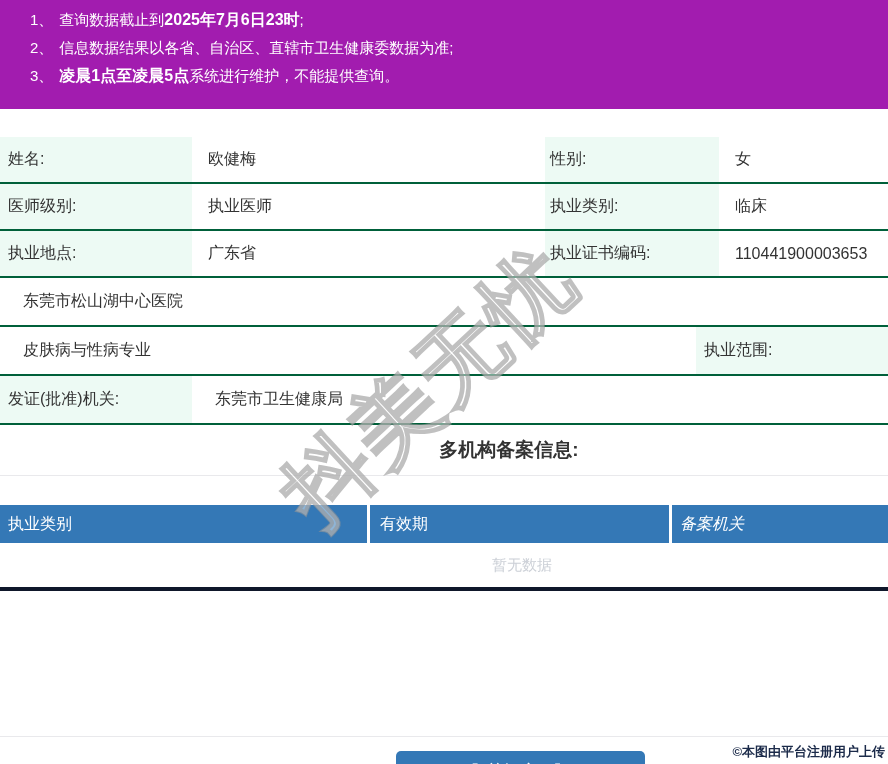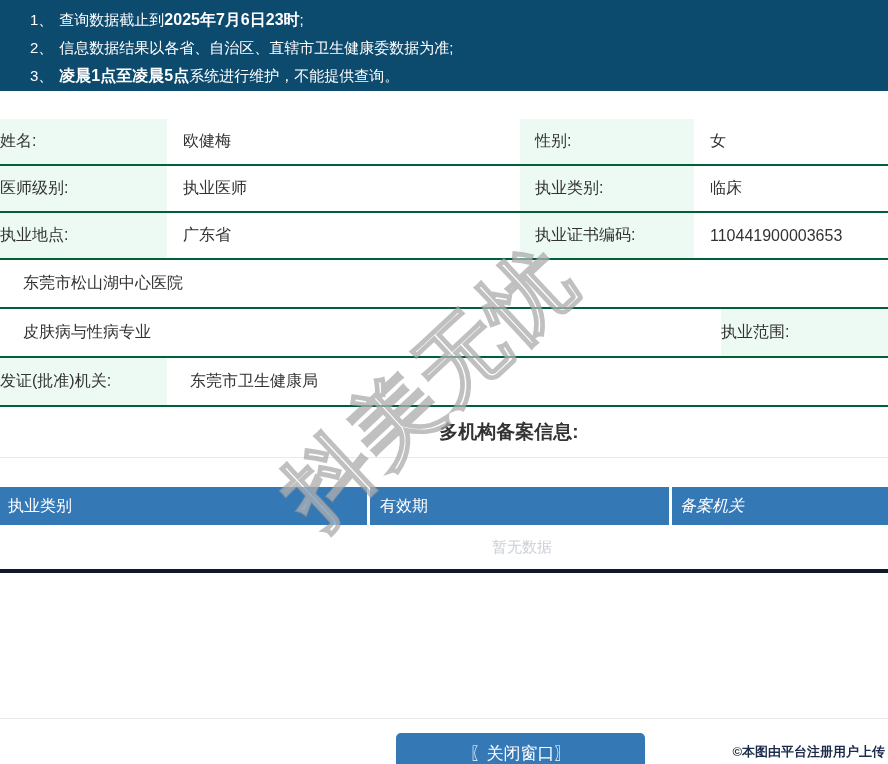--- a/index.html
+++ b/index.html
@@ -6,22 +6,22 @@
     margin: 0; padding: 0;
     width: 888px; height: 764px;
     overflow: hidden;
     background: #fff;
     font-family: "Liberation Sans", sans-serif;
   }
   .page { position: relative; width: 888px; height: 764px; }
 
   
   .banner {
-    background: #0c4a6e;
-    height: 91px;
+    background: #a21caf;
+    height: 109px;
     box-sizing: border-box;
     padding: 6px 0 0 30px;
     color: #fff;
     font-size: 15px;
   }
   .banner-line { height: 28px; line-height: 28px; white-space: nowrap; }
   .banner-line b { font-size: 16px; }
   .banner-line .num { margin-right: 6px; }
 
   
@@ -29,23 +29,23 @@
   .irow {
     display: flex;
     height: 45px;
     border-bottom: 2px solid #00603a;
     font-size: 16px;
     color: #333;
   }
   .irow.tall { height: 47px; }
   .cell { display: flex; align-items: center; box-sizing: border-box; white-space: nowrap; }
   .label { background: #edfaf4; }
-  .w1 { width: 167px; }
+  .w1 { width: 192px; padding-left: 8px; }
   .v1 { width: 353px; padding-left: 16px; }
-  .w2 { width: 174px; padding-left: 15px; }
+  .w2 { width: 174px; padding-left: 5px; }
   .v2 { flex: 1; padding-left: 16px; }
   .vfull { flex: 1; padding-left: 23px; }
 
   
   .section-title {
     position: relative;
     height: 50px;
     border-bottom: 1px solid #e9e9ec;
     font-weight: bold;
     font-size: 19px;

